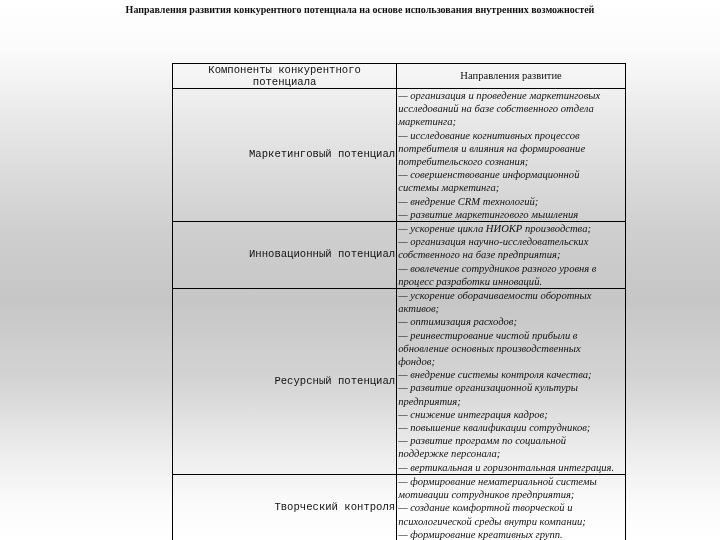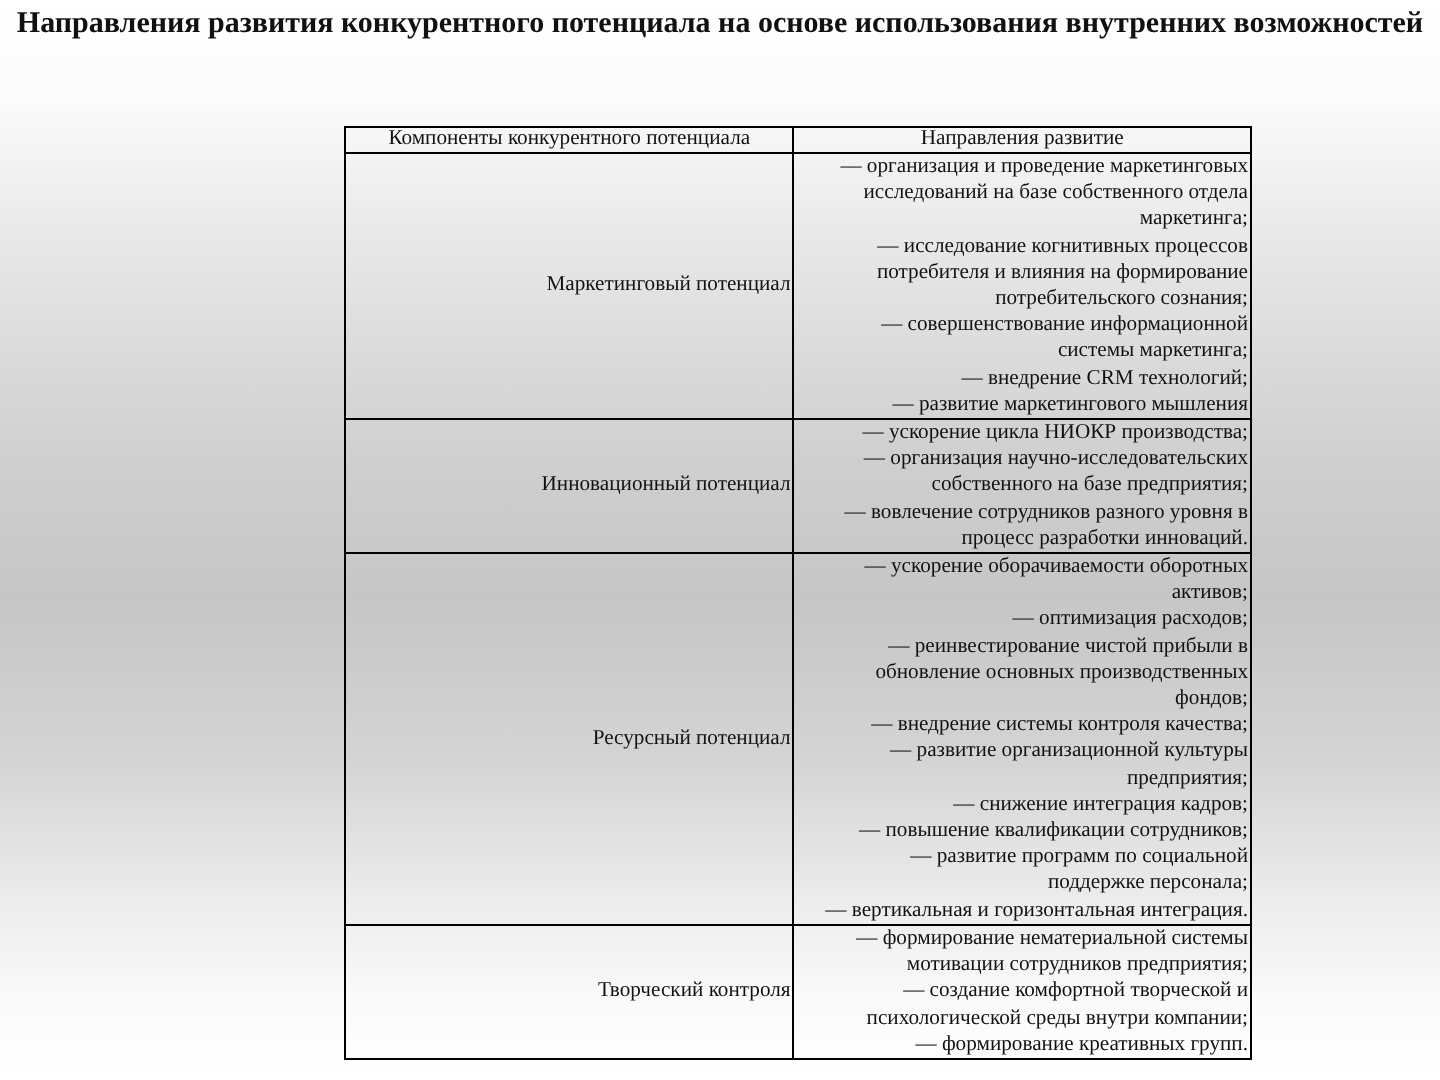--- a/index.html
+++ b/index.html
@@ -4,36 +4,36 @@
   <style>
     html, body { margin: 0; padding: 0; }
     body {
       width: 720px; height: 540px; overflow: hidden; position: relative;
       background: linear-gradient(to bottom, #ffffff 0px, #fbfbfb 50px, #e8e8e8 120px, #cfcfcf 230px, #c6c6c6 300px, #d4d4d4 380px, #ececec 450px, #fafafa 500px, #ffffff 540px);
       font-family: "Liberation Serif", "DejaVu Serif", serif;
       color: #111;
     }
     .title {
       position: absolute; left: 0; top: 4px; width: 720px; text-align: center;
-      font-family: "Liberation Serif", serif; font-weight: bold; font-size: 15px;
+      font-family: "Liberation Serif", serif; font-weight: bold; font-size: 10px;
       letter-spacing: 0px; white-space: nowrap;
     }
     table.main {
       position: absolute; left: 172px; top: 63px; width: 454px;
       border-collapse: collapse; font-size: 10.6px; line-height: 13.2px;
     }
     table.main td, table.main th {
       border: 1.3px solid #000; padding: 0 1px; vertical-align: middle;
       font-weight: normal;
     }
-    th.c1, td.c1 { width: 224px; }
+    th.c1, td.c1 { width: 224px; font-family: Liberation Mono, monospace; }
     th.c2, td.c2 { width: 226px; }
     th { text-align: center; height: 12px; line-height: 12px; }
     td.c1 { text-align: right; }
-    td.c2 { text-align: right; vertical-align: top; }
+    td.c2 { text-align: left; vertical-align: top; font-style: italic; }
     .line { display: block; white-space: nowrap; }
   </style>
 </head>
 <body>
 
 <div class="title">Направления развития конкурентного потенциала на основе использования внутренних возможностей</div>
 
 <table class="main">
   <thead>
     <tr>

